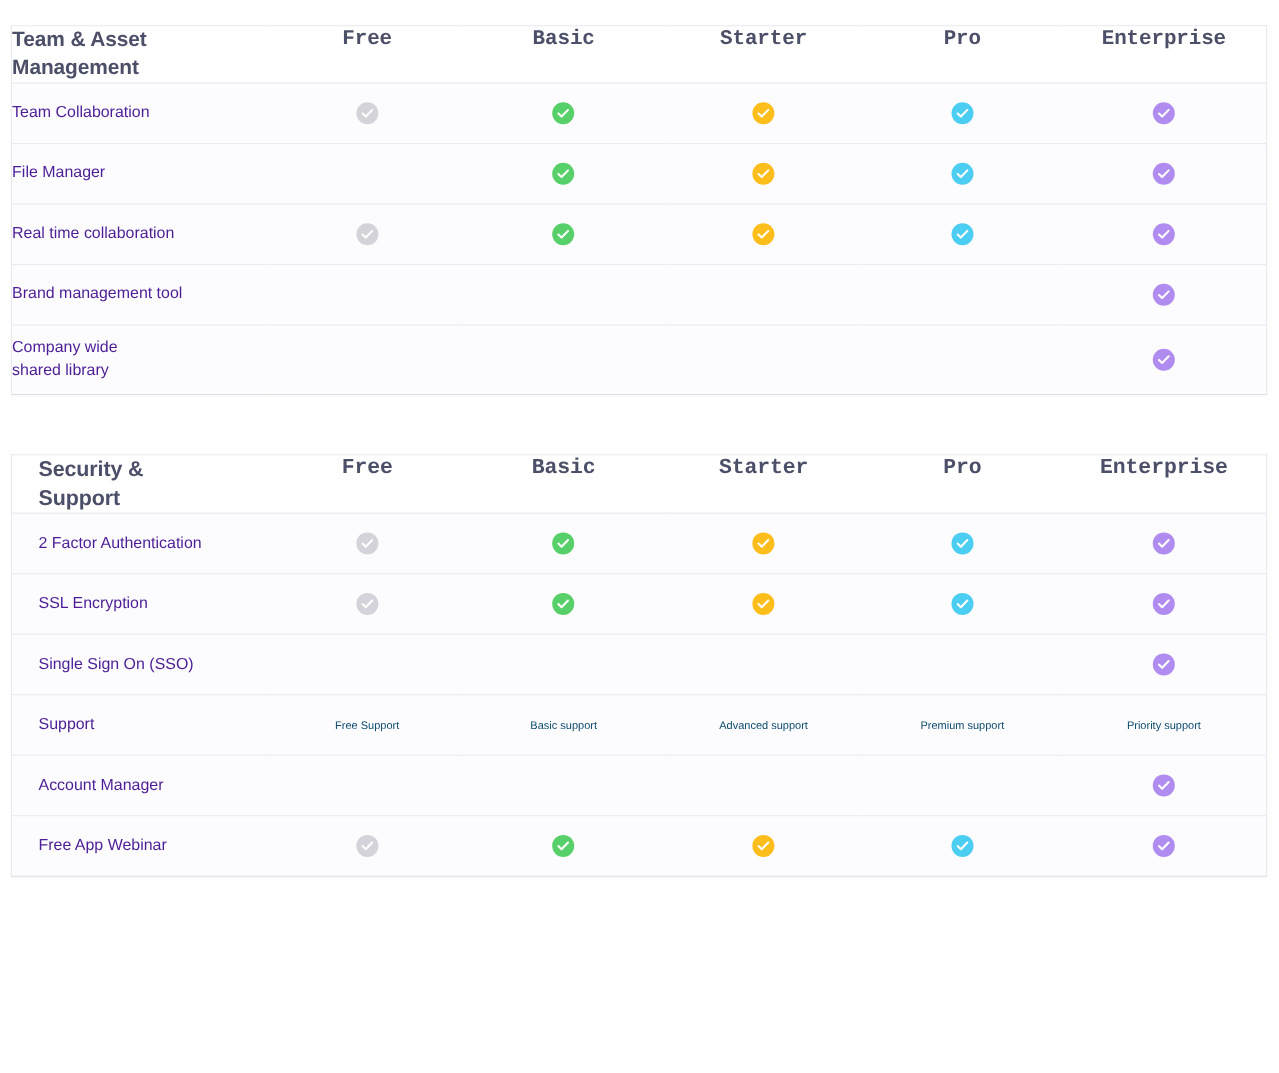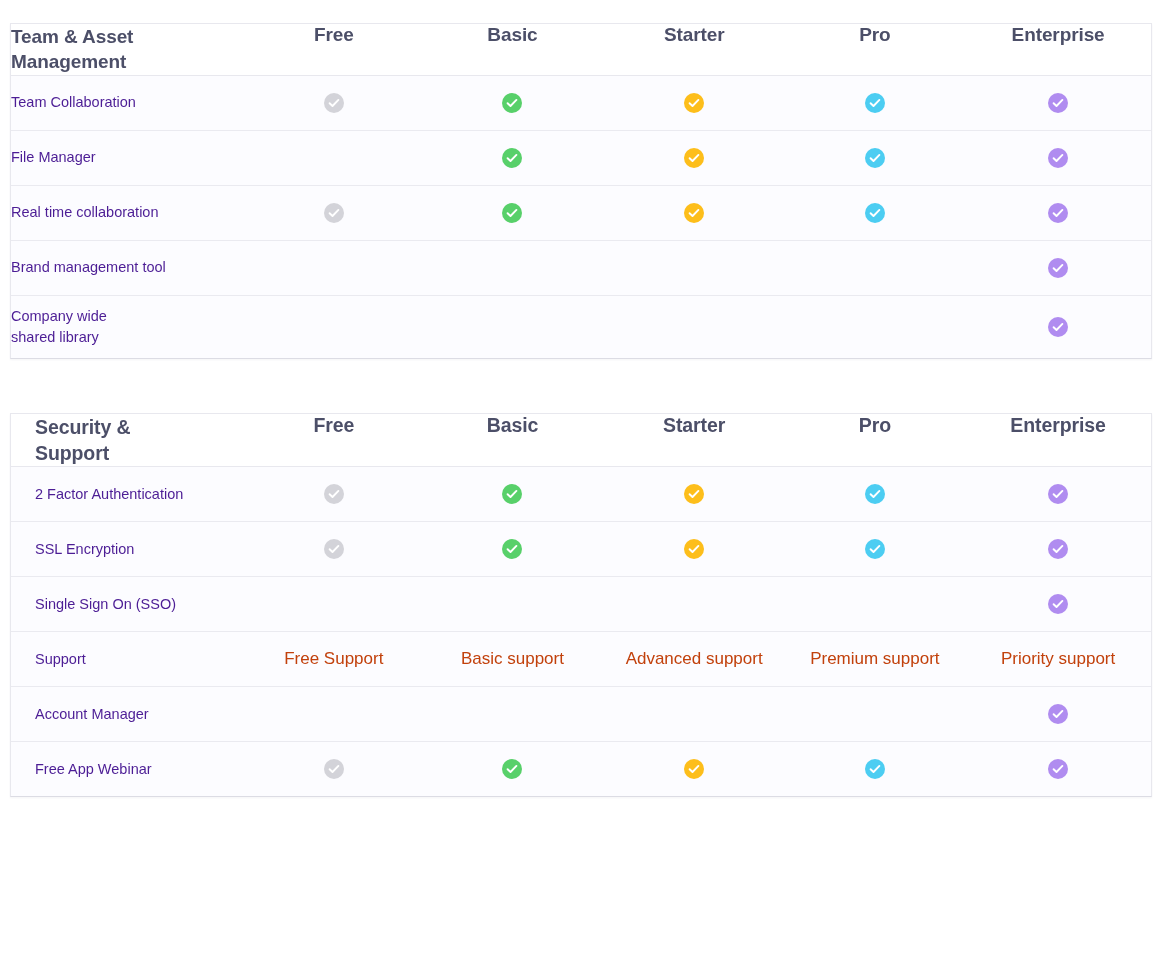--- a/index.html
+++ b/index.html
@@ -57,20 +57,21 @@
   .hdr-title {
     text-align: left;
     padding: 30px 18px 30px 25px;
     line-height: 1.34;
   }
 
   .hdr-plan {
     text-align: center;
     padding: 31px 6px 30px 6px;
     vertical-align: top;
+    font-family: Liberation Mono, monospace;
   }
 
   
   .cmp-table tbody td {
     border-bottom: 1px solid #eaeaf0;
     padding: 0;
     height: 54px;
     background: #fcfcff;
   }
 
@@ -86,22 +87,22 @@
     color: #4c1d95;
     line-height: 1.46;
   }
 
   td.cell {
     text-align: center;
     vertical-align: middle;
   }
 
   td.cell .txt {
-    font-size: 17px;
-    color: #c2410c;
+    font-size: 10px;
+    color: #0c4a6e;
     text-align: right;
   }
 
   
   tr.tall td {
     height: 62px;
   }
 
   
   .chk {

